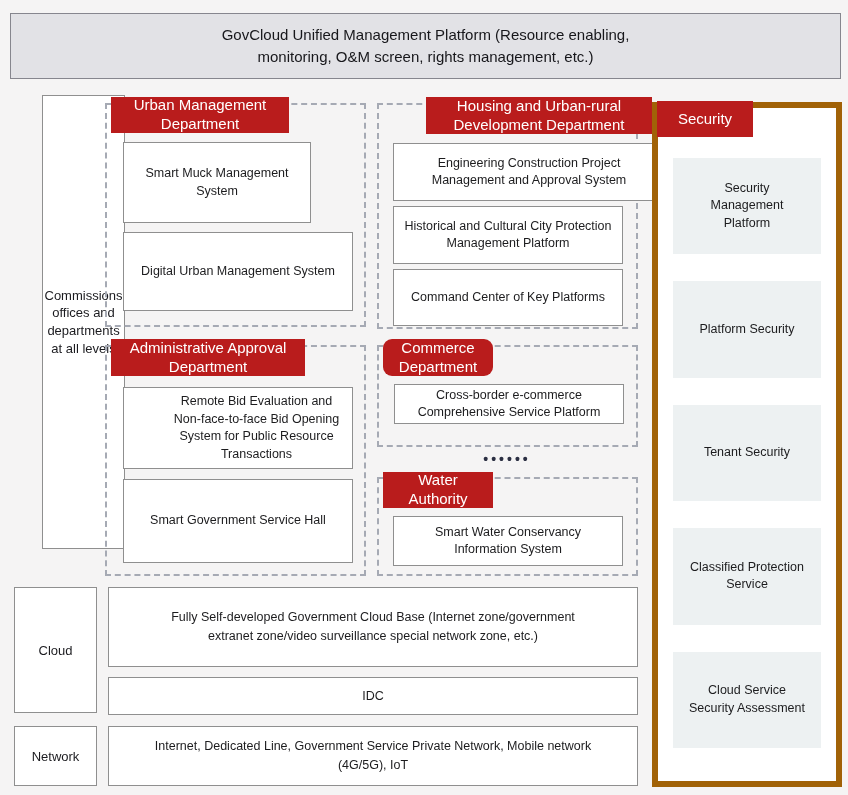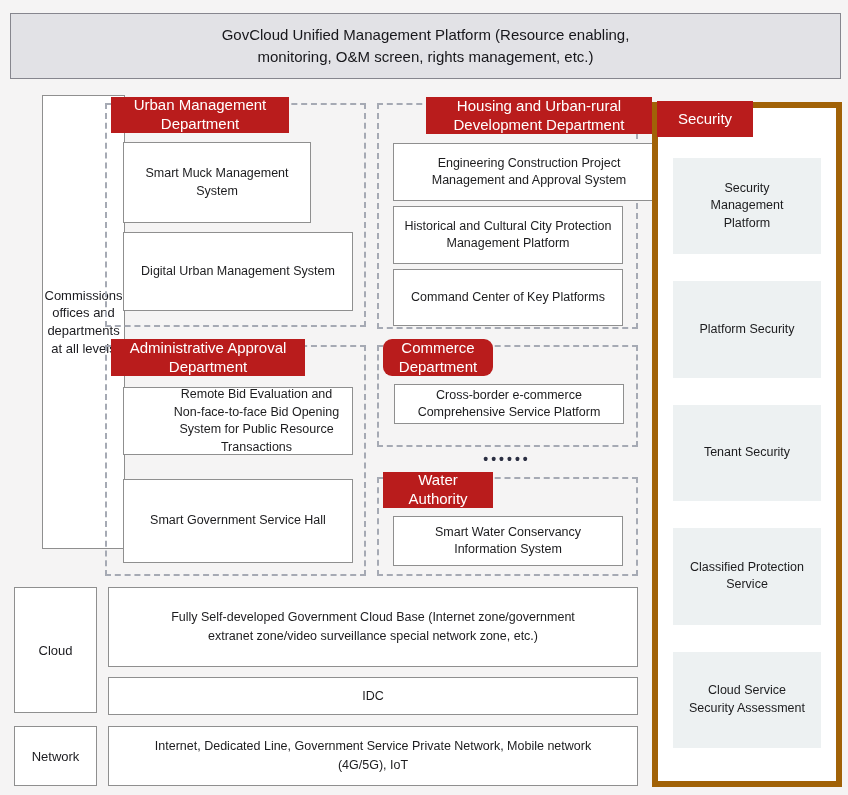--- a/index.html
+++ b/index.html
@@ -104,21 +104,21 @@
 
   <div class="group" style="left:377px;top:103px;width:261px;height:226px;">
     <div class="badge" style="left:4px;top:-8px;width:226px;height:37px;margin-left:43px;">Housing and Urban-rural Development Department</div>
     <div class="sysbox" style="left:14px;top:38px;width:272px;height:58px;">Engineering Construction Project Management and Approval System</div>
     <div class="sysbox" style="left:14px;top:101px;width:230px;height:58px;">Historical and Cultural City Protection Management Platform</div>
     <div class="sysbox" style="left:14px;top:164px;width:230px;height:57px;">Command Center of Key Platforms</div>
   </div>
 
   <div class="group" style="left:105px;top:345px;width:261px;height:231px;">
     <div class="badge" style="left:4px;top:-8px;width:194px;height:37px;">Administrative Approval Department</div>
-    <div class="sysbox" style="left:16px;top:40px;width:230px;height:68px;padding-left:45px;">Remote Bid Evaluation and Non-face-to-face Bid Opening System for Public Resource Transactions</div>
+    <div class="sysbox" style="left:16px;top:40px;width:230px;height:82px;padding-left:45px;">Remote Bid Evaluation and Non-face-to-face Bid Opening System for Public Resource Transactions</div>
     <div class="sysbox" style="left:16px;top:132px;width:230px;height:84px;">Smart Government Service Hall</div>
   </div>
 
   <div class="group" style="left:377px;top:345px;width:261px;height:102px;">
     <div class="badge" style="left:4px;top:-8px;width:110px;height:37px;border-radius:9px;">Commerce Department</div>
     <div class="sysbox" style="left:15px;top:37px;width:230px;height:40px;">Cross-border e-commerce Comprehensive Service Platform</div>
   </div>
 
   <div class="dots">••••••</div>
 

